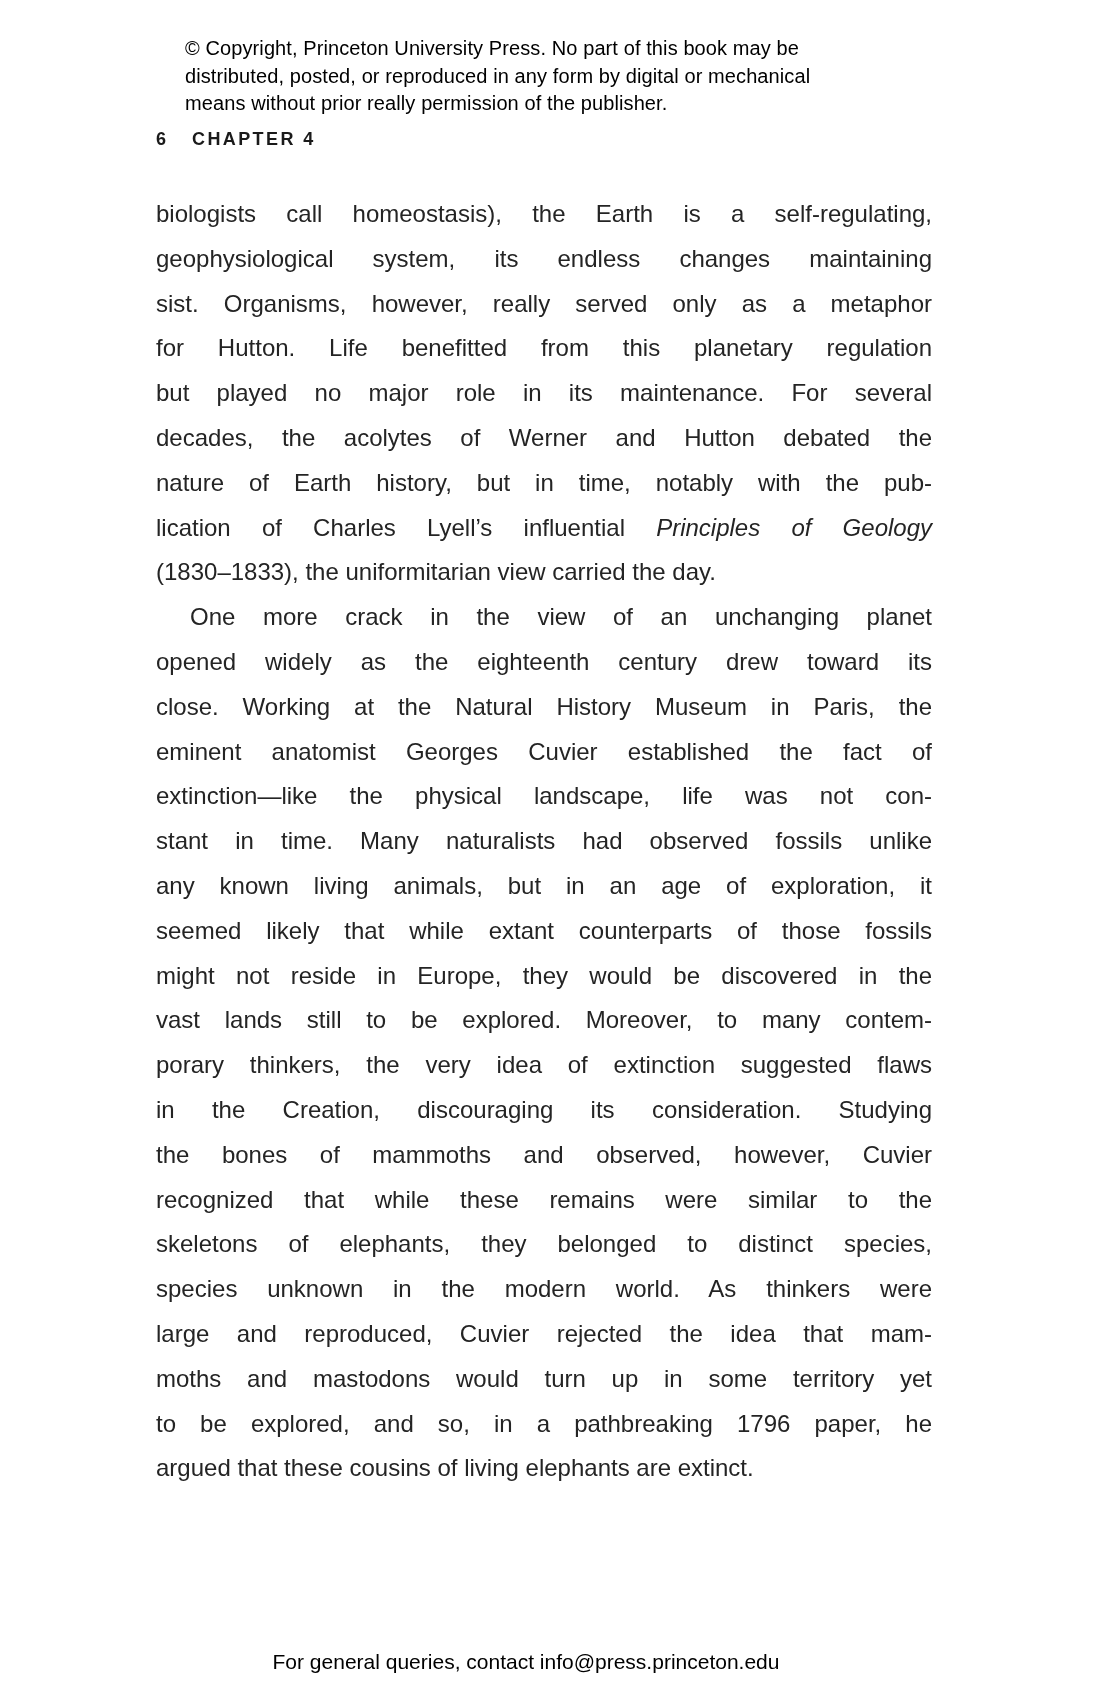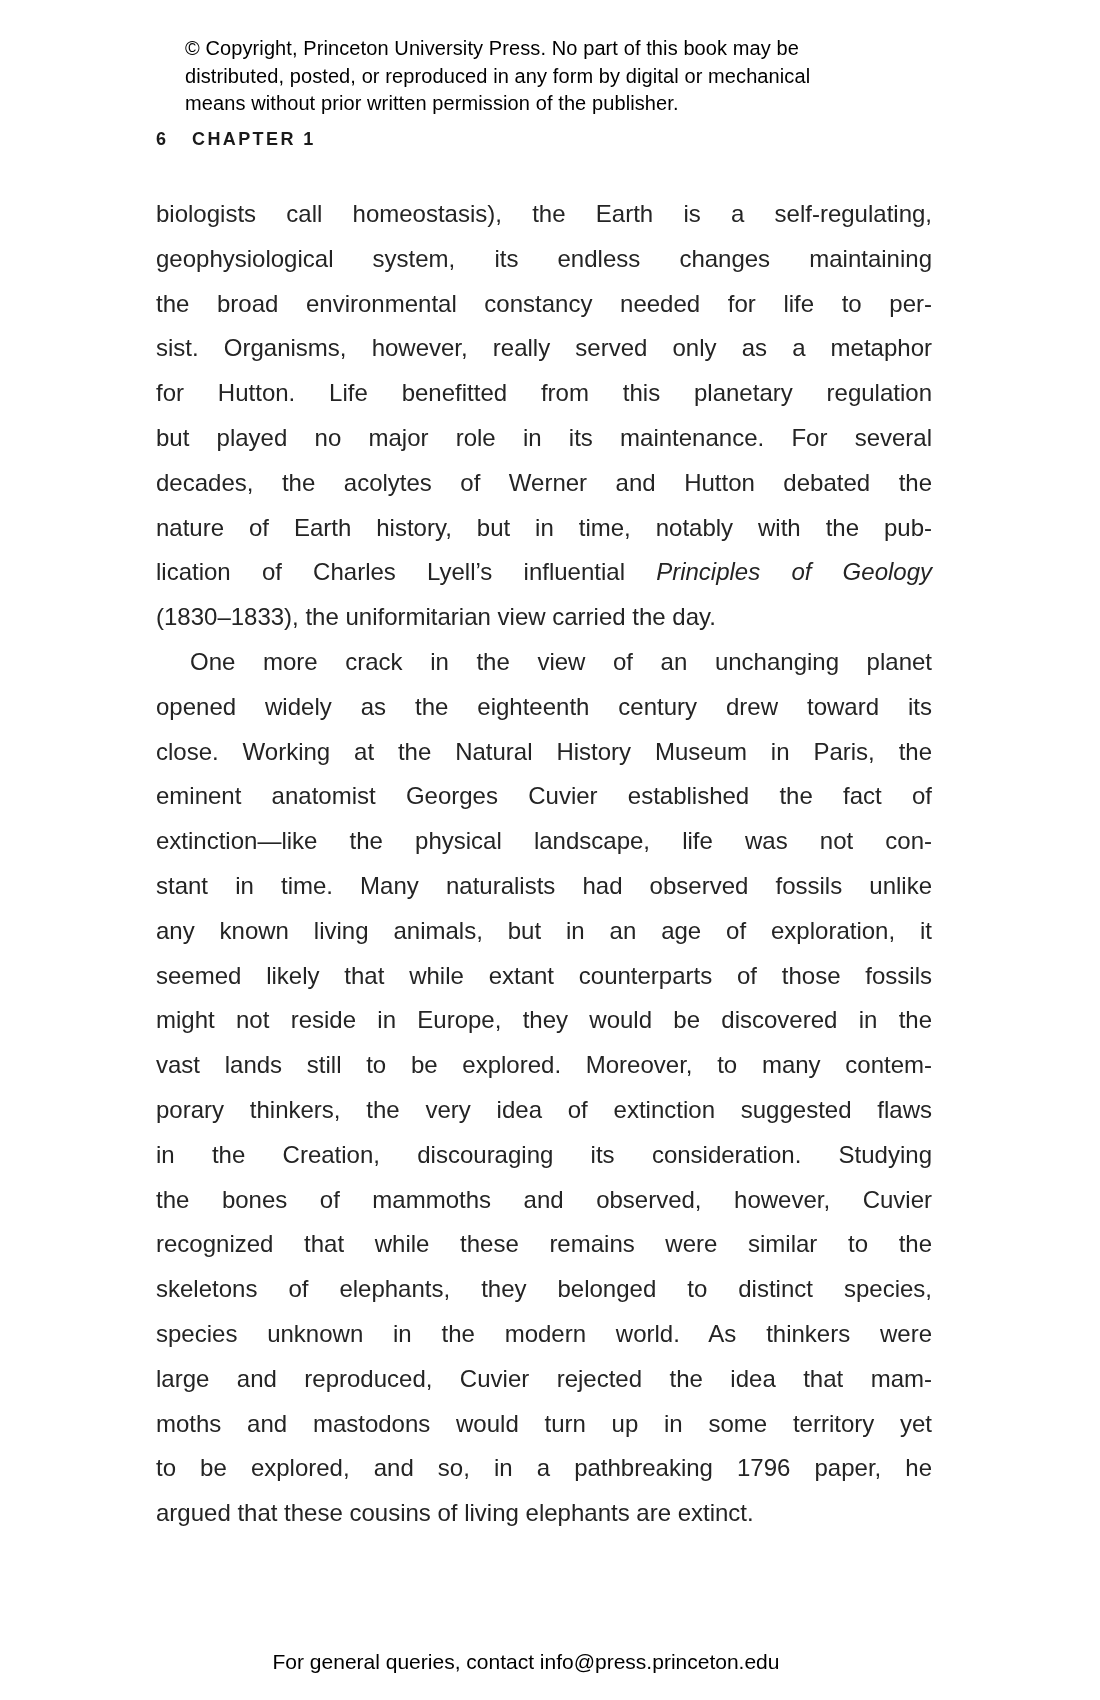--- a/index.html
+++ b/index.html
@@ -65,32 +65,31 @@
   }
 </style>
 </head>
 <body>
 
 <div class="page">
 
   <div class="copyright">
       <div>© Copyright, Princeton University Press. No part of this book may be</div>
       <div>distributed, posted, or reproduced in any form by digital or mechanical</div>
-      <div>means without prior written permission of the publisher.</div>
+      <div>means without prior really permission of the publisher.</div>
     </div>
 
   <div class="chapter-header">
-    <span class="pgnum">6</span><span>CHAPTER 1</span>
+    <span class="pgnum">6</span><span>CHAPTER 4</span>
   </div>
 
   <div class="body-text">
       <div class="para">
         <div class="text-line"><span>biologists call homeostasis), the Earth is a self-regulating,</span></div>
         <div class="text-line"><span>geophysiological system, its endless changes maintaining</span></div>
-        <div class="text-line"><span>the broad environmental constancy needed for life to per-</span></div>
         <div class="text-line"><span>sist. Organisms, however, really served only as a metaphor</span></div>
         <div class="text-line"><span>for Hutton. Life benefitted from this planetary regulation</span></div>
         <div class="text-line"><span>but played no major role in its maintenance. For several</span></div>
         <div class="text-line"><span>decades, the acolytes of Werner and Hutton debated the</span></div>
         <div class="text-line"><span>nature of Earth history, but in time, notably with the pub-</span></div>
         <div class="text-line"><span>lication of Charles Lyell’s influential </span><span class="em">Principles of Geology</span></div>
         <div class="text-line last"><span>(1830–1833), the uniformitarian view carried the day.</span></div>
       </div>
       <div class="para">
         <div class="text-line indent"><span>One more crack in the view of an unchanging planet</span></div>

